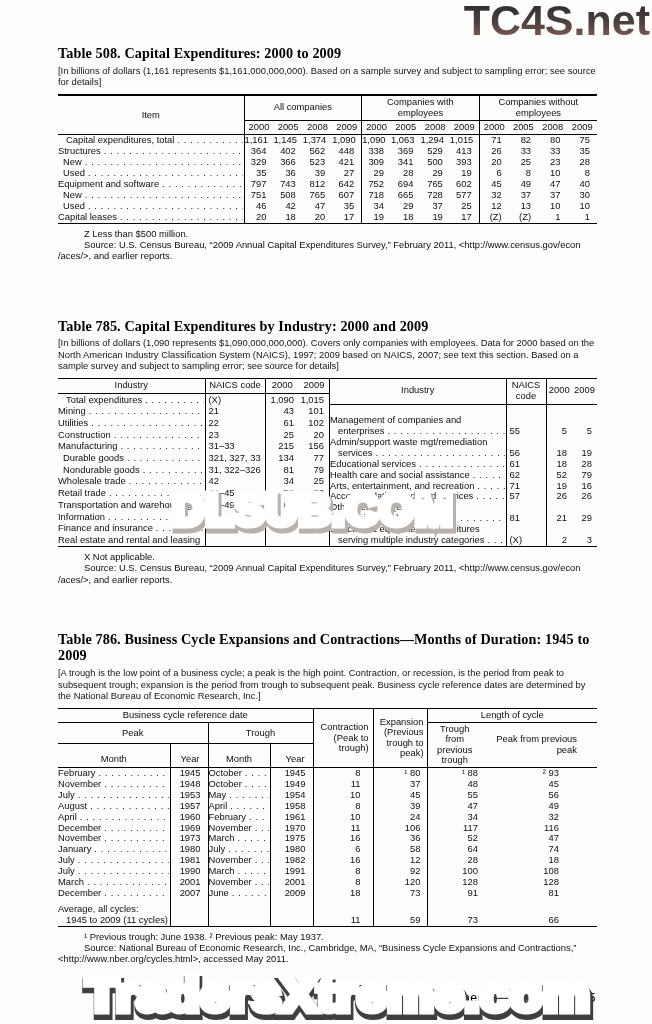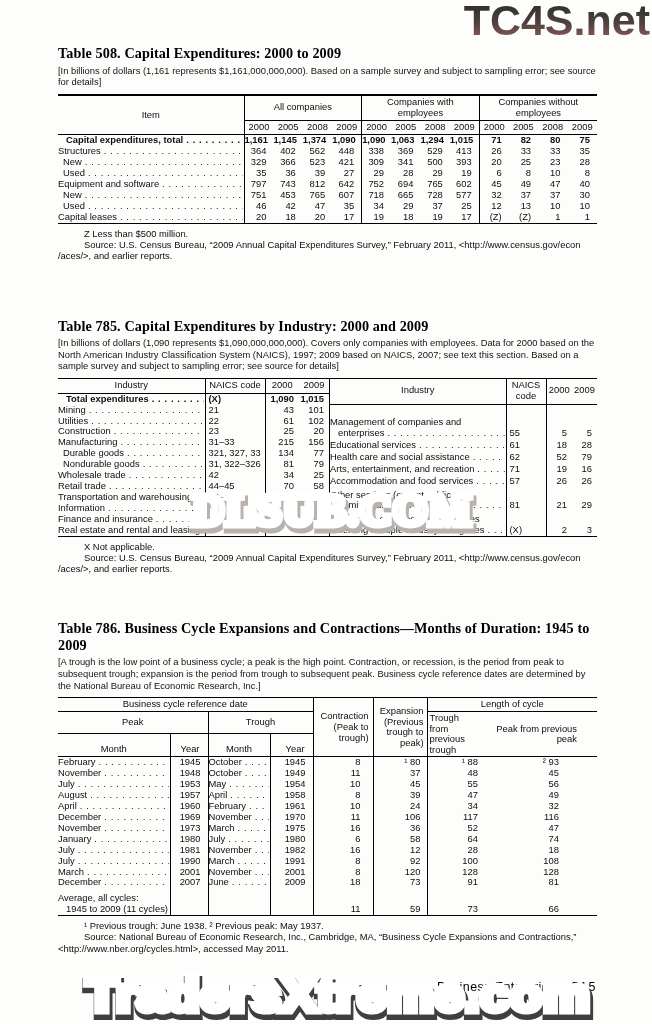--- a/index.html
+++ b/index.html
@@ -6,21 +6,21 @@
 html,body{width:652px;height:1024px}
 body{position:relative;overflow:hidden;background:#fdfdfc;font-family:"Liberation Sans",sans-serif;color:#0d0d0d}
 .content{padding:45px 0 0 58px}
 section{width:539px}
 .tbl-title{font-family:"Liberation Serif",serif;font-weight:700;font-size:14.2px;line-height:16.5px;letter-spacing:.1px;color:#000}
 .intro{font-size:9.4px;line-height:11.6px;margin-top:3px;color:#131313}
 table{border-collapse:collapse;table-layout:fixed;width:539px;margin-top:6px;font-size:9.4px;line-height:10.9px;color:#0d0d0d}
 th{font-weight:400;text-align:center;padding:1px 2px;vertical-align:middle}
 td{vertical-align:bottom;padding:0}
 .num{text-align:right;padding-right:7px;white-space:nowrap}
-.b{font-weight:700}
+.b{font-weight:400}
 .lbl{overflow:hidden;padding-right:1px}
 .ln{display:flex}
 .ln .t{white-space:nowrap}
 .cont{padding-left:8px}
 .i1{padding-left:5px}
 .i2{padding-left:8px}
 .dots{flex:1 1 auto;min-width:0;overflow:hidden;white-space:nowrap;margin-left:3px}
 .dots::before{content:". . . . . . . . . . . . . . . . . . . . . . . . . . . . . . . . . . . . . . . . . . . . . . . . . . . . . . . . . . . . . . . . . . . . . . . . . . . . . . . . . . . . . . . . . . . . . . . . . . . .";letter-spacing:.6px}
 .fn{font-size:9.4px;line-height:11.3px;text-indent:26px}
 .fn.first{margin-top:4px}
@@ -40,37 +40,37 @@
 .t785 th.y1h,.t785 td.v1{border-left:1px solid #000}
 .t785 .num{padding-right:5px}
 .t785 tr.sp td{height:11px}
 
 .t786{border-top:1.5px solid #000;border-bottom:1.5px solid #000}
 .t786 .hb{border-bottom:1px solid #000}
 .t786 .hr{border-right:1px solid #000}
 .t786 td.bl,.t786 th.bl{border-left:1px solid #000}
 .t786 th.contr{vertical-align:middle;text-align:right;padding:0 4px;line-height:10.6px}
 .t786 th.expan{vertical-align:middle;text-align:right;padding:0 3px;line-height:10.6px}
-.t786 th.tfph{vertical-align:middle;text-align:left;padding-right:10px;line-height:10.6px}
+.t786 th.tfph{vertical-align:middle;text-align:center;padding-right:10px;line-height:10.6px}
 .t786 th.pfph{vertical-align:middle;text-align:right;padding-right:20px;line-height:10.6px}
 .t786 th.mh{vertical-align:bottom;padding-bottom:2px}
 .t786 th.yh{vertical-align:bottom;text-align:right;padding:0 8px 2px 0}
 .t786 td.con{padding-right:12px}
 .t786 td.exp{padding-right:6px}
 .t786 td.tfp{padding-right:12px}
 .t786 td.pfp{padding-right:38px}
 .t786 tr.avg td{padding-top:5px}
 
 .pfoot{margin-top:26px;width:539px}
 .pf-right{text-align:right;font-size:12.5px;letter-spacing:.4px;color:#000}
 .pf-right .pno{margin-left:16px;letter-spacing:1.5px}
 
 .wm{position:absolute;font-weight:700;white-space:nowrap}
 .tc4s{top:-4px;right:2px;font-size:43px;letter-spacing:0;background:linear-gradient(180deg,#2e2e2e 15%,#4e413e 55%,#96605a 95%);-webkit-background-clip:text;background-clip:text;color:transparent;filter:blur(.3px);z-index:20}
-.dlsub{left:192px;top:484px;font-size:45px;font-family:Liberation Serif, serif;letter-spacing:1px;z-index:30;background:linear-gradient(180deg,#e04b44 0%,#c01e24 55%,#a81b20 100%);-webkit-background-clip:text;background-clip:text;color:transparent}
+.dlsub{left:172px;top:484px;font-size:45px;font-family:Liberation Sans, sans-serif;letter-spacing:1px;z-index:30;background:linear-gradient(180deg,#e04b44 0%,#c01e24 55%,#a81b20 100%);-webkit-background-clip:text;background-clip:text;color:transparent}
 .dlsub::before,.dlsub::after{content:attr(data-text);position:absolute;left:0;top:0;letter-spacing:1px}
 .dlsub::before{-webkit-text-stroke:7px #fff;z-index:-1}
 .dlsub::after{left:2px;top:4px;-webkit-text-stroke:9px #b9b2ac;z-index:-2;filter:blur(.5px)}
 .traders{left:86px;top:968px;font-size:46px;letter-spacing:1px;z-index:30;transform:scaleX(1.13);transform-origin:left top;background:linear-gradient(180deg,#e2696c 0%,#d4464b 55%,#c1343a 100%);-webkit-background-clip:text;background-clip:text;color:transparent}
 .traders::before,.traders::after{content:attr(data-text);position:absolute;left:0;top:0;letter-spacing:1px}
 .traders::before{-webkit-text-stroke:7px #fff;z-index:-1}
 .traders::after{left:1px;top:4px;-webkit-text-stroke:10px #3f3f3f;z-index:-2;filter:blur(.6px)}
 </style>
 </head>
 <body>
@@ -212,21 +212,21 @@
             <td class="num">40</td>
           </tr>
           <tr class="drow">
             <td class="lbl">
               <div class="ln i1">
                 <span class="t">New</span>
                 <span class="dots"></span>
               </div>
             </td>
             <td class="num gs">751</td>
-            <td class="num">453</td>
+            <td class="num">508</td>
             <td class="num">765</td>
             <td class="num">607</td>
             <td class="num gs">718</td>
             <td class="num">665</td>
             <td class="num">728</td>
             <td class="num">577</td>
             <td class="num gs">32</td>
             <td class="num">37</td>
             <td class="num">37</td>
             <td class="num">30</td>
@@ -472,20 +472,34 @@
                   <span class="t">Management of companies and</span>
                 </div>
                 <div class="ln cont">
                   <span class="t">enterprises</span>
                   <span class="dots"></span>
                 </div>
               </td>
               <td class="code">55</td>
               <td class="num v1">5</td>
               <td class="num">5</td>
+            </tr>
+            <tr class="drow">
+              <td class="lbl">
+                <div class="ln">
+                  <span class="t">Admin/support waste mgt/remediation</span>
+                </div>
+                <div class="ln cont">
+                  <span class="t">services</span>
+                  <span class="dots"></span>
+                </div>
+              </td>
+              <td class="code">56</td>
+              <td class="num v1">18</td>
+              <td class="num">19</td>
             </tr>
             <tr class="drow">
               <td class="lbl">
                 <div class="ln">
                   <span class="t">Educational services</span>
                   <span class="dots"></span>
                 </div>
               </td>
               <td class="code">61</td>
               <td class="num v1">18</td>

